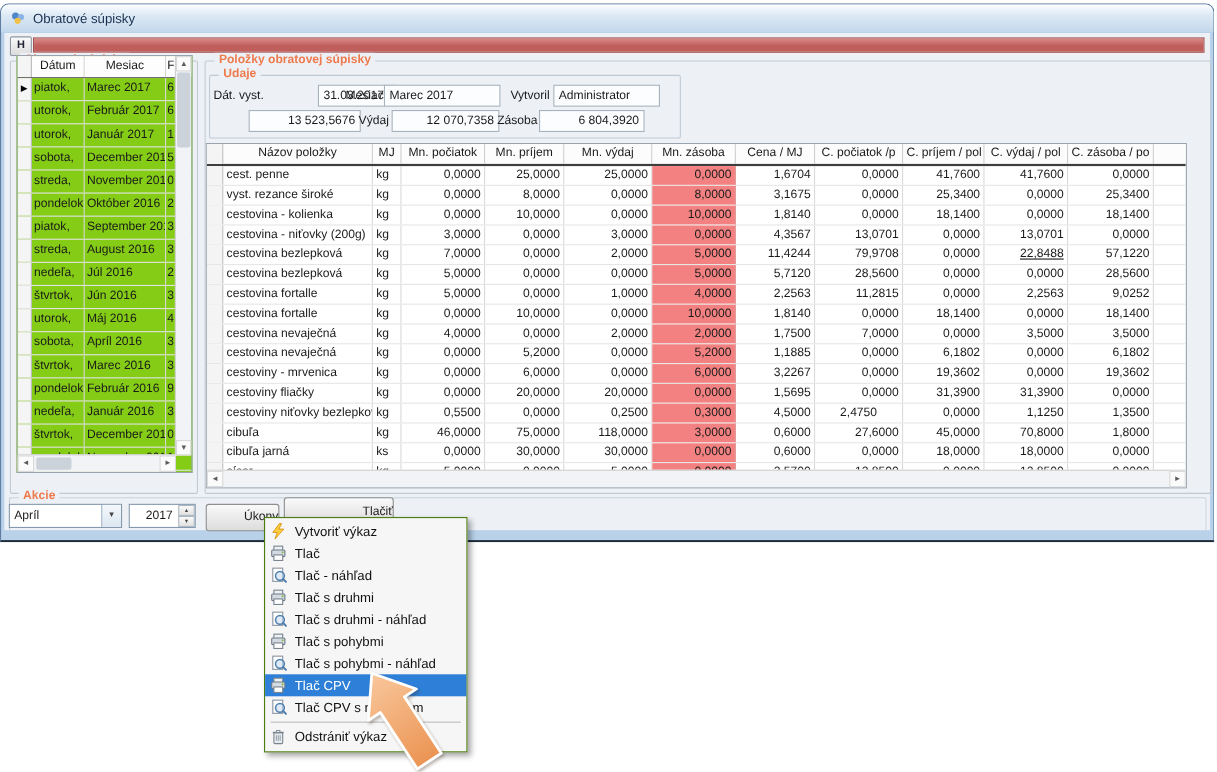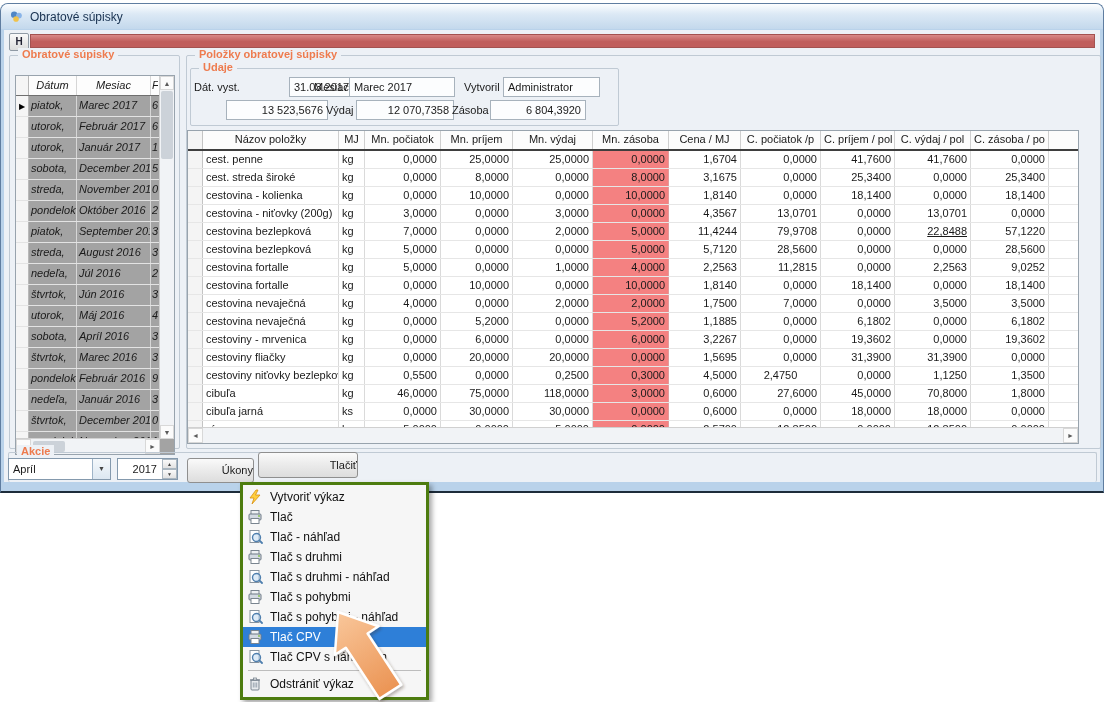--- a/index.html
+++ b/index.html
@@ -16,21 +16,21 @@
   .hbtn{position:absolute;left:5px;top:3px;width:18px;height:16px;background:linear-gradient(#fafafa,#dcdcdc);
         border:1px solid #8f9aa5;border-radius:2px;font-weight:bold;font-size:10px;color:#223;
         text-align:center;line-height:15px;}
   .redbar{position:absolute;left:26px;right:5px;top:4px;height:12px;background:linear-gradient(#d98a88,var(--bar-red) 55%);
           border:1px solid #a35250;}
   
   .gbox{position:absolute;border:1px solid #c0cad4;border-radius:2px;}
   .glabel{position:absolute;top:-8px;left:8px;background:#edf1f6;padding:0 4px;color:var(--label-orange);
           font-weight:bold;font-size:11px;white-space:nowrap;}
   
-  .lgrid{position:absolute;left:11px;top:45px;width:158px;height:378px;background:#a3a3a3;border:1px solid #98a3ad;overflow:hidden;font-style:italic;}
+  .lgrid{position:absolute;left:11px;top:20px;width:158px;height:378px;background:#84cc16;border:1px solid #98a3ad;overflow:hidden;}
   .lhead{display:flex;height:19px;background:#fdfdfd;border-bottom:1px solid #6f6f6f;}
   .lhead .lc{text-align:center;font-size:11px;line-height:18px;}
   .lc{flex:0 0 auto;box-sizing:border-box;border-right:1px solid #d6d6d6;white-space:nowrap;overflow:hidden;
       font-size:11px;line-height:19px;padding:0 2px;}
   .lrow{display:flex;height:20px;border-bottom:1px solid #e3e3e3;}
   .lc.c0{width:13px;background:#f5f5f5;border-right:1px solid #b8b8b8;padding:0;text-align:center;}
   .lc.c1{width:48px;}
   .lc.c2{width:74px;}
   .lc.c3{width:7px;padding:0 1px;border-right:none;}
   .marker{font-size:8px;line-height:19px;color:#000;}
@@ -64,22 +64,22 @@
   .combo .cbtn{position:absolute;right:0;top:0;bottom:0;width:17px;background:linear-gradient(#f4f8fb,#dce7f1);
                border-left:1px solid #9fb4c8;text-align:center;color:#444;font-size:7px;line-height:20px;}
   .spin{position:absolute;left:113px;top:428px;width:61px;height:22px;background:#fff;border:1px solid #8499ad;box-sizing:border-box;}
   .spin .val{position:absolute;left:2px;right:17px;top:2px;text-align:right;line-height:17px;font-size:11px;padding-right:3px;}
   .spin .sgrp{position:absolute;right:0;top:0;bottom:0;width:15px;display:flex;flex-direction:column;}
   .spin .sgrp div{flex:1;background:linear-gradient(#fafafa,#e2e2e2);border:1px solid #aab6c0;font-size:5px;
                   text-align:center;color:#444;line-height:8px;}
   .pbtn{position:absolute;background:linear-gradient(#fafafa,#ececec 45%,#dddddd);border:1px solid #8f8f8f;
         border-radius:3px;font-size:11px;text-align:right;color:#1a1a1a;box-sizing:border-box;}
   
-  .menu{position:absolute;left:240px;top:470px;width:183px;background:#f6f6f6;border:3px solid #4d7c0f;
-        box-shadow:3px 3px 5px rgba(0,0,0,0.35);padding:2px 0 3px 0;z-index:40;margin-top:12px;}
+  .menu{position:absolute;left:240px;top:470px;width:183px;background:#f6f6f6;border:1px solid #4d7c0f;
+        box-shadow:3px 3px 5px rgba(0,0,0,0.35);padding:2px 0 3px 0;z-index:40;}
   .mitem{display:flex;align-items:center;height:20px;padding:0 4px;gap:7px;font-size:12px;color:#111;}
   .mitem .micon{width:16px;height:16px;flex:0 0 auto;}
   .mitem .micon svg{width:16px;height:16px;display:block;}
   .mitem.sel{background:var(--menu-sel);color:#fff;}
   .msep{height:1px;background:#bdbdbd;margin:3px 5px 3px 5px;}
   .cursor-arrow{position:absolute;left:318px;top:594px;z-index:50;}
 </style>
 </head>
 <body>
 
@@ -272,21 +272,21 @@
             <div class="mc r" style="width: 80px;">25,0000</div>
             <div class="mc r hl" style="width: 76px;">0,0000</div>
             <div class="mc r" style="width: 72px;">1,6704</div>
             <div class="mc r" style="width: 80px;">0,0000</div>
             <div class="mc r" style="width: 74px;">41,7600</div>
             <div class="mc r" style="width: 76px;">41,7600</div>
             <div class="mc r" style="width: 78px;">0,0000</div>
           </div>
           <div class="mrow">
             <div class="mc rowhdr"></div>
-            <div class="mc" style="width: 136px;">cest. streda široké</div>
+            <div class="mc" style="width: 136px;">vyst. rezance široké</div>
             <div class="mc" style="width: 26px;">kg</div>
             <div class="mc r" style="width: 76px;">0,0000</div>
             <div class="mc r" style="width: 72px;">8,0000</div>
             <div class="mc r" style="width: 80px;">0,0000</div>
             <div class="mc r hl" style="width: 76px;">8,0000</div>
             <div class="mc r" style="width: 72px;">3,1675</div>
             <div class="mc r" style="width: 80px;">0,0000</div>
             <div class="mc r" style="width: 74px;">25,3400</div>
             <div class="mc r" style="width: 76px;">0,0000</div>
             <div class="mc r" style="width: 78px;">25,3400</div>

